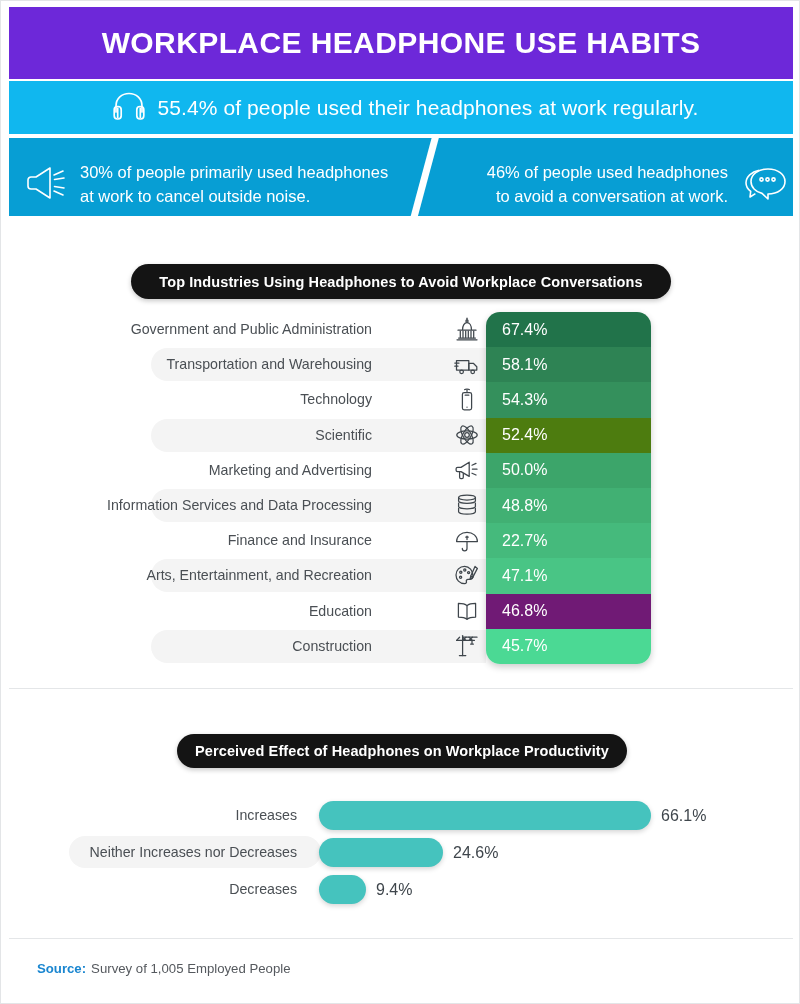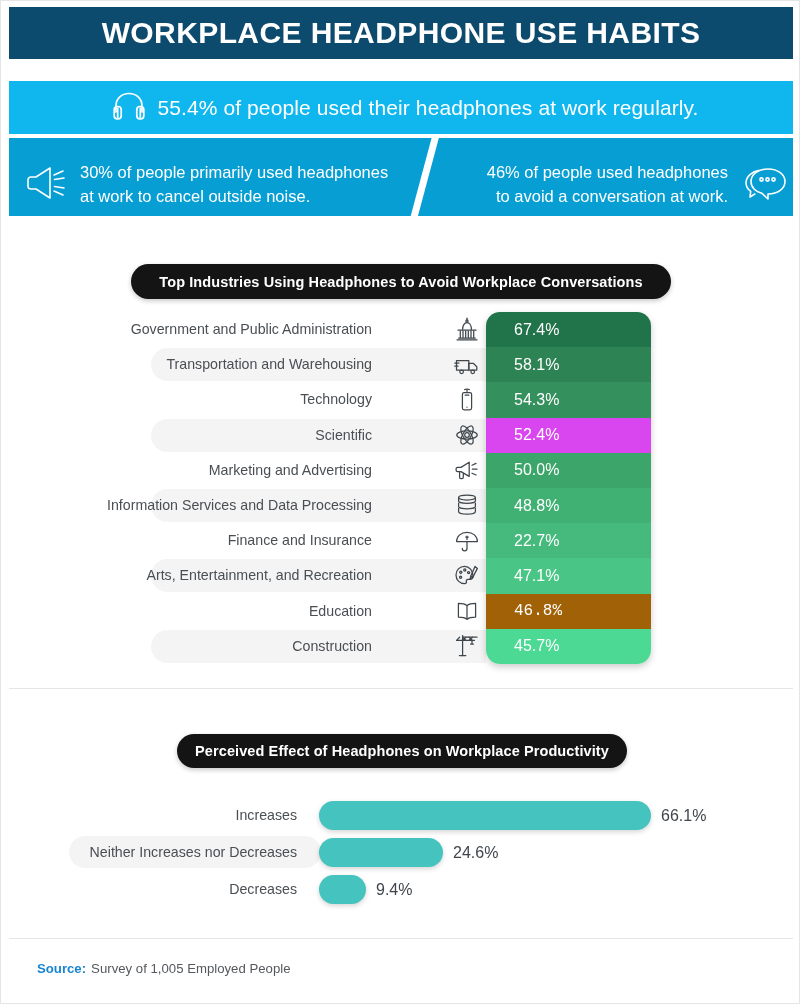--- a/index.html
+++ b/index.html
@@ -13,22 +13,22 @@
     position: relative;
     width: 800px; height: 1004px;
     background: #ffffff;
     border: 1px solid #e3e5e7;
     overflow: hidden;
   }
 
   
   .band-title {
     position: absolute; left: 8px; top: 6px;
-    width: 784px; height: 52px;
-    background: #0c4a6e;
+    width: 784px; height: 72px;
+    background: #6d28d9;
     display: flex; align-items: center; justify-content: center;
   }
   .band-title .t {
     color: #ffffff;
     font-size: 30px;
     font-weight: 700;
     letter-spacing: 0.4px;
     text-align: center;
   }
 
@@ -126,21 +126,21 @@
     width: 165px; height: 352px;
     border-radius: 14px;
     overflow: hidden;
     box-shadow: 0 3px 7px rgba(0,0,0,0.20);
   }
   .green-seg {
     height: 35.2px;
     display: flex; align-items: center;
     color: #ffffff;
     font-size: 16px;
-    padding-left: 28px;
+    padding-left: 16px;
   }
 
   
   .prod-wrap { position: absolute; left: 0; top: 796px; width: 784px; height: 118px; }
   .prod-row { position: relative; height: 37px; }
   .prod-band {
     position: absolute; left: 68px; top: 2px;
     width: 252px; height: 32px;
     background: #f4f4f4;
     border-radius: 16px;
@@ -363,26 +363,26 @@
               <path d="M2.6 7.4 L5.6 4.2"></path>
       <path d="M18 7.4 V11 M16.6 11 H19.4"></path>
      </svg>
           </div>
         </div>
       </div>
     <div class="green-col" id="green-col">
         <div class="green-seg" style="background: rgb(33, 115, 74);">67.4%</div>
         <div class="green-seg" style="background: rgb(46, 131, 84);">58.1%</div>
         <div class="green-seg" style="background: rgb(52, 144, 92);">54.3%</div>
-        <div class="green-seg" style="background: #d946ef;">52.4%</div>
+        <div class="green-seg" style="background: #4d7c0f;">52.4%</div>
         <div class="green-seg" style="background: rgb(60, 165, 106);">50.0%</div>
         <div class="green-seg" style="background: rgb(65, 176, 115);">48.8%</div>
         <div class="green-seg" style="background: rgb(69, 186, 124);">22.7%</div>
         <div class="green-seg" style="background: rgb(73, 197, 133);">47.1%</div>
-        <div class="green-seg" style="background: #a16207; font-family: Liberation Mono, monospace;">46.8%</div>
+        <div class="green-seg" style="background: #701a75;">46.8%</div>
         <div class="green-seg" style="background: rgb(75, 217, 148);">45.7%</div>
       </div>
   </div>
 
   <div class="divider d2"></div>
 
   <div class="pill p2">
     <span class="lbl">Perceived Effect of Headphones on Workplace Productivity</span>
   </div>
 

